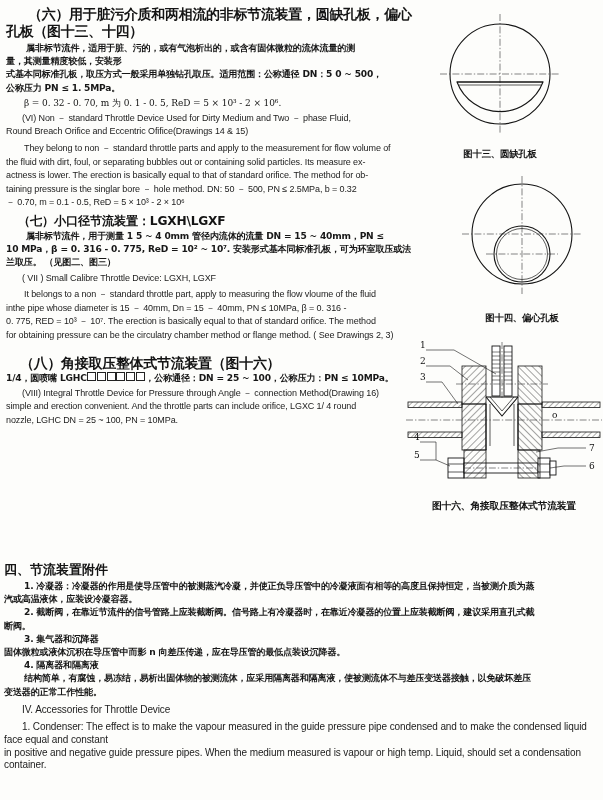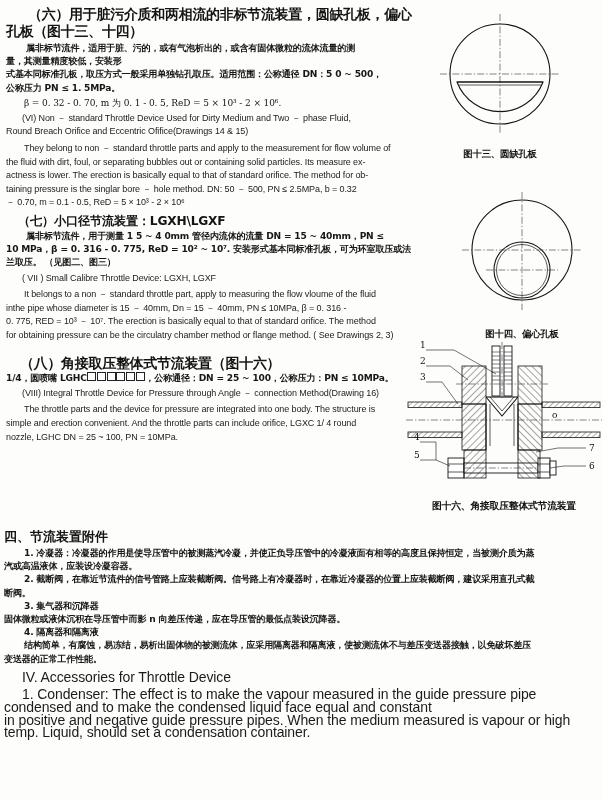--- a/index.html
+++ b/index.html
@@ -38,21 +38,21 @@
     font-weight: 700;
     line-height: 13.2px;
     color: #171717;
   }
   .body-en {
     font-size: 9.0px;
     line-height: 13.6px;
     color: #1b1b1b;
   }
   .small-en {
-    font-size: 14px;
+    font-size: 10px;
     line-height: 12.6px;
   }
   .indent { text-indent: 20px; }
 
   
   .col-left {
     position: absolute;
     left: 6px;
     top: 6px;
     width: 432px;
@@ -108,21 +108,21 @@
   }
   .fig-cap {
     font-family: "DejaVu Sans", "Liberation Sans", sans-serif;
     font-size: 9.4px;
     font-weight: 700;
     text-align: center;
     letter-spacing: -0.2px;
     color: #111;
   }
   .fig13 { left: 424px; top: 4px; width: 152px; }
-  .fig14 { left: 446px; top: 184px; width: 152px; }
+  .fig14 { left: 446px; top: 168px; width: 152px; }
   .fig16 { left: 406px; top: 340px; width: 196px; }
 
   svg { display: block; }
   .ln-thin { stroke: #151515; stroke-width: 0.7; fill: none; }
   .ln-med  { stroke: #151515; stroke-width: 1.1; fill: none; }
   .ctr { stroke: #333; stroke-width: 0.6; fill: none; stroke-dasharray: 7 2 1.4 2; }
   .hatch-fill { fill: url(#hatchA); stroke: #151515; stroke-width: 0.8; }
   .hatch-fill-b { fill: url(#hatchB); stroke: #151515; stroke-width: 0.8; }
   .callout { stroke: #151515; stroke-width: 0.6; fill: none; }
   .cnum {
@@ -177,27 +177,26 @@
     <div class="block" style="margin-top:12px;">
       <div class="sec-title zh" style="text-indent:14px;">（八）角接取压整体式节流装置（图十六）</div>
 
 
       <div class="body-zh zh">
         <span>1/4，圆喷嘴 LGHC</span><span class="tofu"></span><span class="tofu"></span><span class="tofu"></span><span class="tofu"></span><span class="tofu"></span><span class="tofu"></span><span>，公称通径：DN = 25 ~ 100，公称压力：PN ≤ 10MPa。</span>
       </div>
 
       <div class="body-en en" style="text-indent:16px;margin-top:2px;">(VIII) Integral Throttle Device for Pressure through Angle － connection Method(Drawing 16)</div>
 
-      <div class="body-en en" style="text-indent:18px;margin-top:3px;">The throttle parts and the device for pressure are integrated into one body. The structure is</div>
       <div class="body-en en">simple and erection convenient. And the throttle parts can include orifice,   LGXC 1/ 4 round</div>
       <div class="body-en en">nozzle, LGHC DN = 25 ~ 100, PN = 10MPa.</div>
     </div>
   </div>
 
-  <div class="full-width" style="top:528px;">
+  <div class="full-width" style="top:561px;">
     <div class="sec-head-4 zh">四、节流装置附件</div>
 
     <div class="body-zh zh indent" style="margin-top:1px;">1. 冷凝器：冷凝器的作用是使导压管中的被测蒸汽冷凝，并使正负导压管中的冷凝液面有相等的高度且保持恒定，当被测介质为蒸</div>
     <div class="body-zh zh">汽或高温液体，应装设冷凝容器。</div>
 
     <div class="body-zh zh indent">2. 截断阀，在靠近节流件的信号管路上应装截断阀。信号路上有冷凝器时，在靠近冷凝器的位置上应装截断阀，建议采用直孔式截</div>
     <div class="body-zh zh">断阀。</div>
 
     <div class="body-zh zh indent">3. 集气器和沉降器</div>
     <div class="body-zh zh">固体微粒或液体沉积在导压管中而影 n 向差压传递，应在导压管的最低点装设沉降器。</div>

